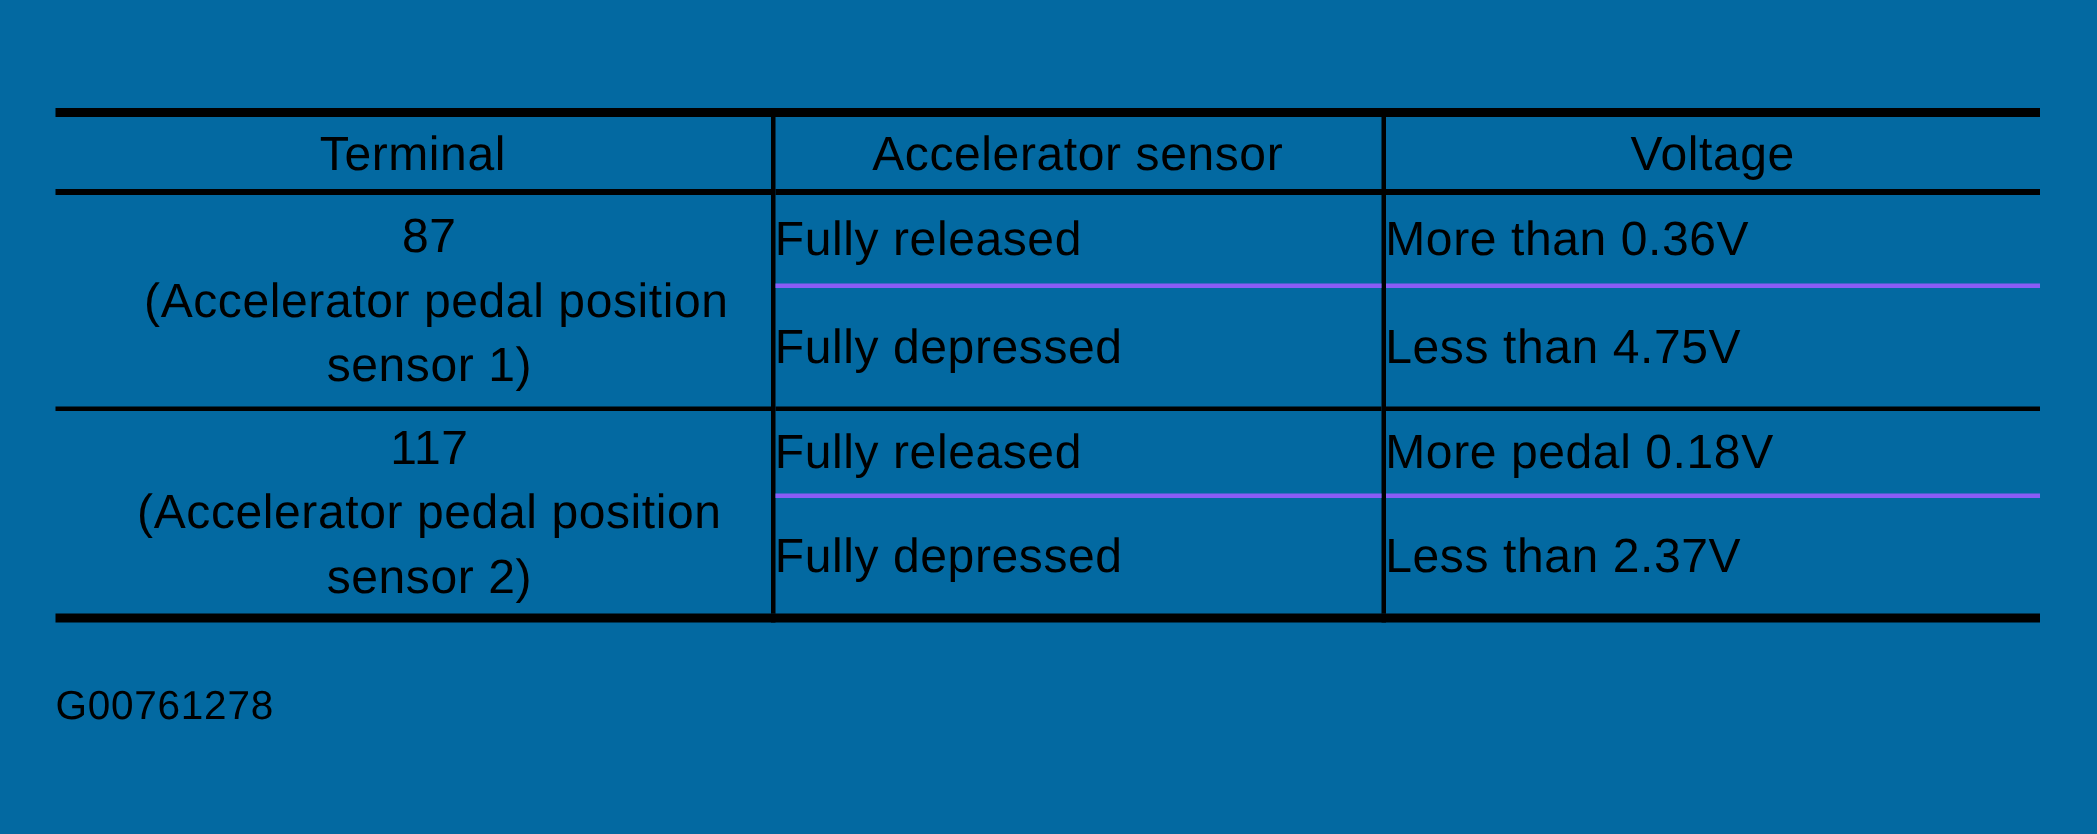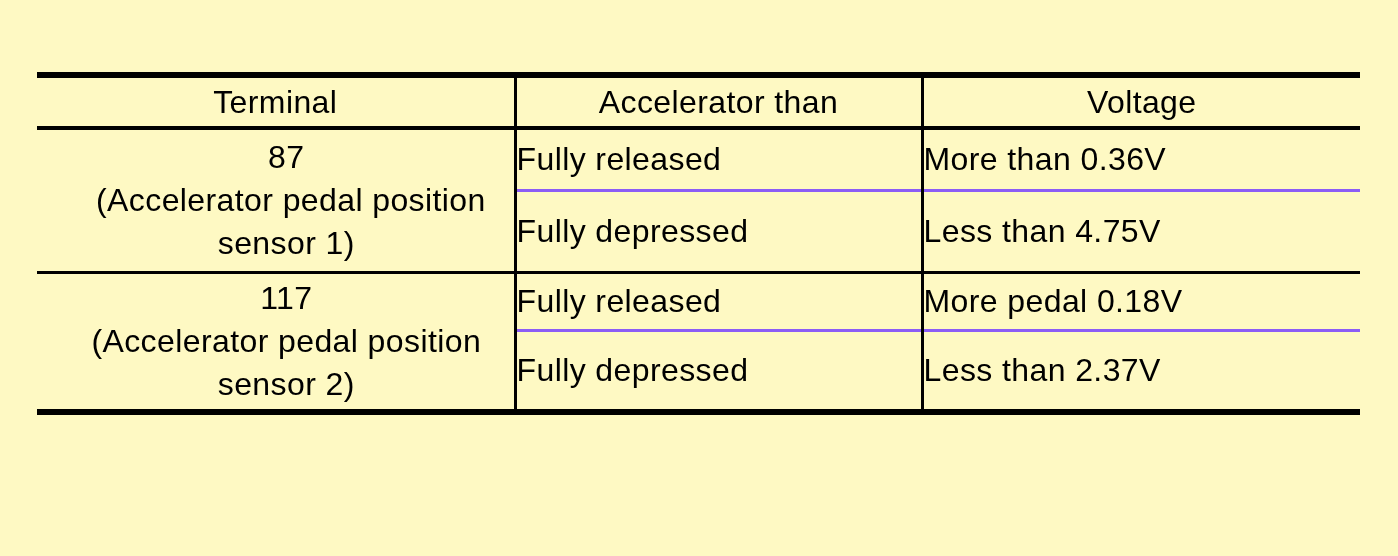--- a/index.html
+++ b/index.html
@@ -6,21 +6,21 @@
   html, body {
     width: 1398px; height: 556px;
     background: #ffffff;
     font-family: "Liberation Sans", sans-serif;
     color: #000000;
     overflow: hidden;
   }
   .page {
     position: relative;
     width: 1398px; height: 556px;
-    background: #fef9c3;
+    background: #0369a1;
   }
   table.spec-table {
     position: absolute;
     left: 37px; top: 72px;
     width: 1323px;
     border-collapse: collapse;
     table-layout: fixed;
     border-top: 6px solid #000;
     border-bottom: 6px solid #000;
     font-size: 32px;
@@ -76,21 +76,21 @@
 
   <table class="spec-table">
     <colgroup>
       <col class="c1">
         <col class="c2">
         <col class="c3">
     </colgroup>
     <thead>
       <tr>
         <th>Terminal</th>
-        <th class="vline">Accelerator than</th>
+        <th class="vline">Accelerator sensor</th>
         <th class="vline">Voltage</th>
       </tr>
     </thead>
     <tbody>
       <tr class="r1">
         <td class="terminal-cell" rowspan="2">87
  (Accelerator pedal position
 sensor 1)</td>
         <td class="vline">Fully released</td>
         <td class="vline">More than 0.36V</td>
@@ -106,14 +106,15 @@
         <td class="vline">Fully released</td>
         <td class="vline">More pedal 0.18V</td>
       </tr>
       <tr class="r4 inner-sep">
         <td class="vline">Fully depressed</td>
         <td class="vline">Less than 2.37V</td>
       </tr>
     </tbody>
   </table>
 
+  <div class="figure-id">G00761278</div>
 
 </div>
 
 </body></html>

